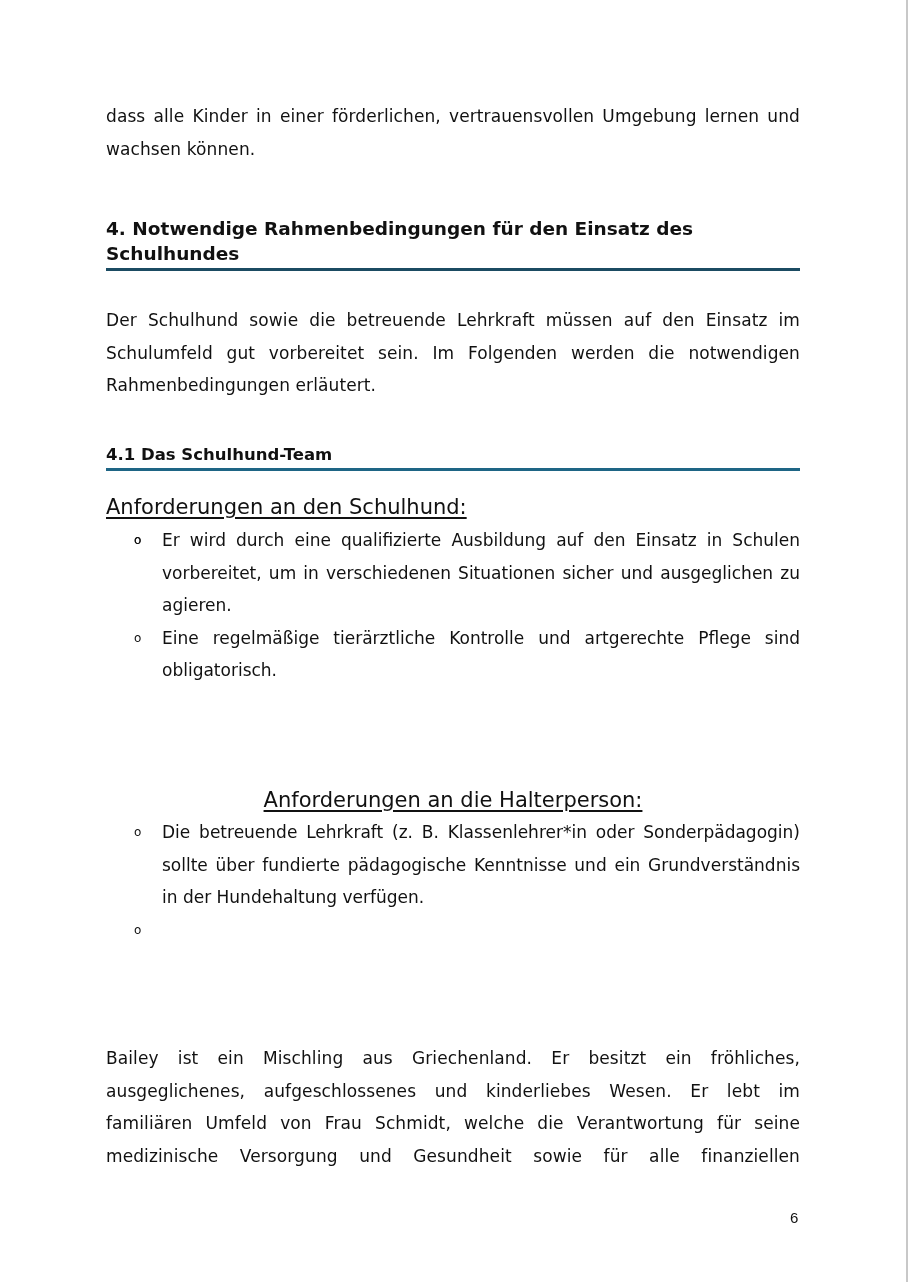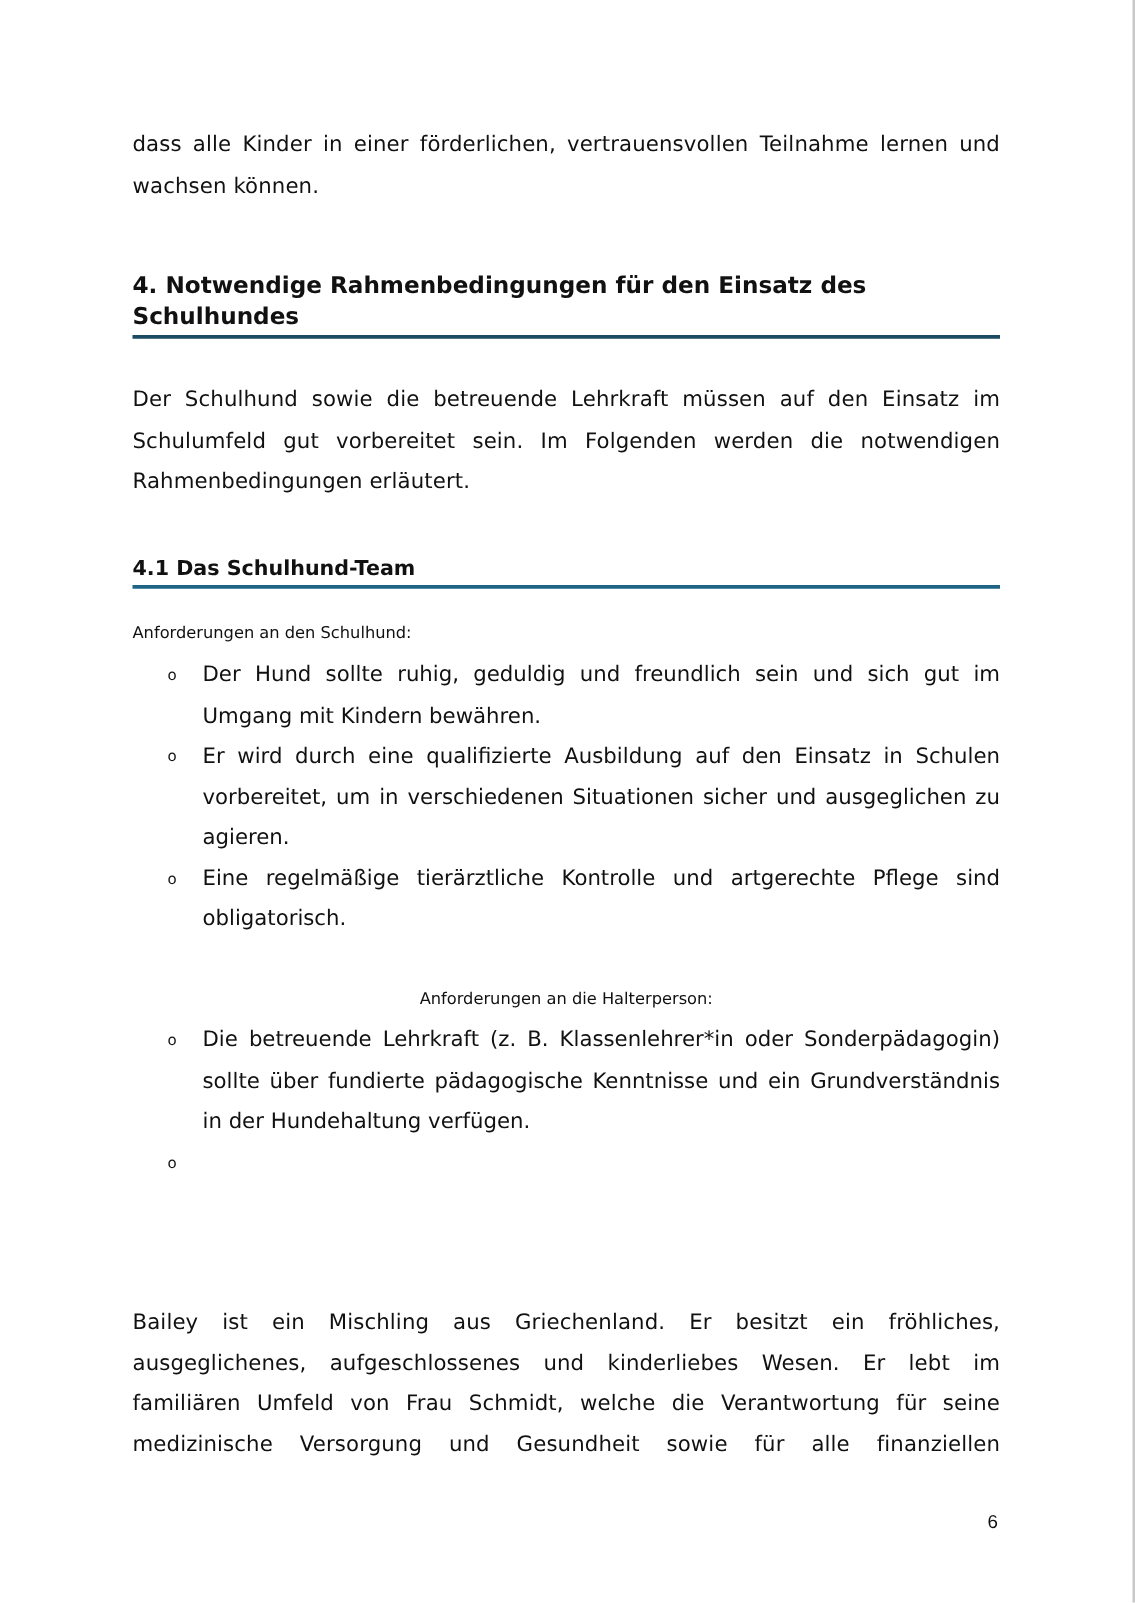--- a/index.html
+++ b/index.html
@@ -4,48 +4,48 @@
 <style>
   html, body { margin: 0; padding: 0; background: #ffffff; }
   body { width: 908px; height: 1282px; position: relative; overflow: hidden; }
   .page-edge { position: absolute; top: 0; right: 0; width: 2px; height: 1282px; background: #c8c8c8; }
   .page { position: absolute; left: 106px; top: 0; width: 694px; font-family: "DejaVu Sans", sans-serif; color: #111; }
   .p { font-size: 17px; line-height: 32.5px; text-align: justify; margin: 0; letter-spacing: 0.1px; }
   .p-first { position: absolute; top: 100px; width: 694px; }
   .h1 { position: absolute; top: 216px; width: 694px; font-family: "DejaVu Sans", sans-serif; font-weight: bold; font-size: 18.5px; line-height: 25px; margin: 0; padding-bottom: 2px; border-bottom: 3px solid #ef4444; }
   .p-intro { position: absolute; top: 304px; width: 694px; }
   .h2 { position: absolute; top: 443px; width: 694px; font-weight: bold; font-size: 16.5px; line-height: 24px; margin: 0; padding-bottom: 1px; border-bottom: 3px solid #737373; }
-  .sub { position: absolute; width: 694px; font-size: 13px; line-height: 32.5px; text-underline-offset: 3px; margin: 0; }
+  .sub { position: absolute; width: 694px; font-size: 21px; line-height: 32.5px; text-decoration: underline; text-underline-offset: 3px; margin: 0; }
   .sub1 { top: 491px; }
   .sub2 { top: 784px; text-align: center; }
   ul.list { position: absolute; left: 0; width: 694px; margin: 0; padding: 0; list-style: none; }
   ul.list li { position: relative; padding-left: 56px; font-size: 17px; line-height: 32.5px; text-align: justify; }
   ul.list li .bullet { position: absolute; left: 28px; top: 0; font-size: 12px; line-height: 32.5px; }
   .list1 { top: 524px; }
   .list2 { top: 816px; }
   .p-bailey { position: absolute; top: 1042px; width: 694px; text-align-last: justify; }
   .page-num { position: absolute; left: 790px; top: 1209px; font-family: "Liberation Sans", sans-serif; font-size: 15px; color: #111; }
 </style>
 </head>
 <body>
 
 <div class="page-edge"></div>
 
 <div class="page">
-  <p class="p p-first">dass alle Kinder in einer förderlichen, vertrauensvollen Teilnahme lernen und wachsen können.</p>
+  <p class="p p-first">dass alle Kinder in einer förderlichen, vertrauensvollen Umgebung lernen und wachsen können.</p>
 
   <h1 class="h1" style="border-bottom-color: rgb(27, 75, 98);">4. Notwendige Rahmenbedingungen für den Einsatz des Schulhundes</h1>
 
   <p class="p p-intro">Der Schulhund sowie die betreuende Lehrkraft müssen auf den Einsatz im Schulumfeld gut vorbereitet sein. Im Folgenden werden die notwendigen Rahmenbedingungen erläutert.</p>
 
   <h2 class="h2" style="border-bottom-color: rgb(30, 101, 133);">4.1 Das Schulhund-Team</h2>
 
   <p class="sub sub1">Anforderungen an den Schulhund:</p>
   <ul class="list list1">
-    <li><span class="bullet">o</span><span>Der Hund sollte ruhig, geduldig und freundlich sein und sich gut im Umgang mit Kindern bewähren.</span></li>
+    <li><span class="bullet">o</span></li>
     <li><span class="bullet">o</span><span>Er wird durch eine qualifizierte Ausbildung auf den Einsatz in Schulen vorbereitet, um in verschiedenen Situationen sicher und ausgeglichen zu agieren.</span></li>
     <li><span class="bullet">o</span><span>Eine regelmäßige tierärztliche Kontrolle und artgerechte Pflege sind obligatorisch.</span></li>
   </ul>
 
   <p class="sub sub2">Anforderungen an die Halterperson:</p>
   <ul class="list list2">
     <li><span class="bullet">o</span><span>Die betreuende Lehrkraft (z. B. Klassenlehrer*in oder Sonderpädagogin) sollte über fundierte pädagogische Kenntnisse und ein Grundverständnis in der Hundehaltung verfügen.</span></li>
     <li><span class="bullet">o</span></li>
   </ul>
 

